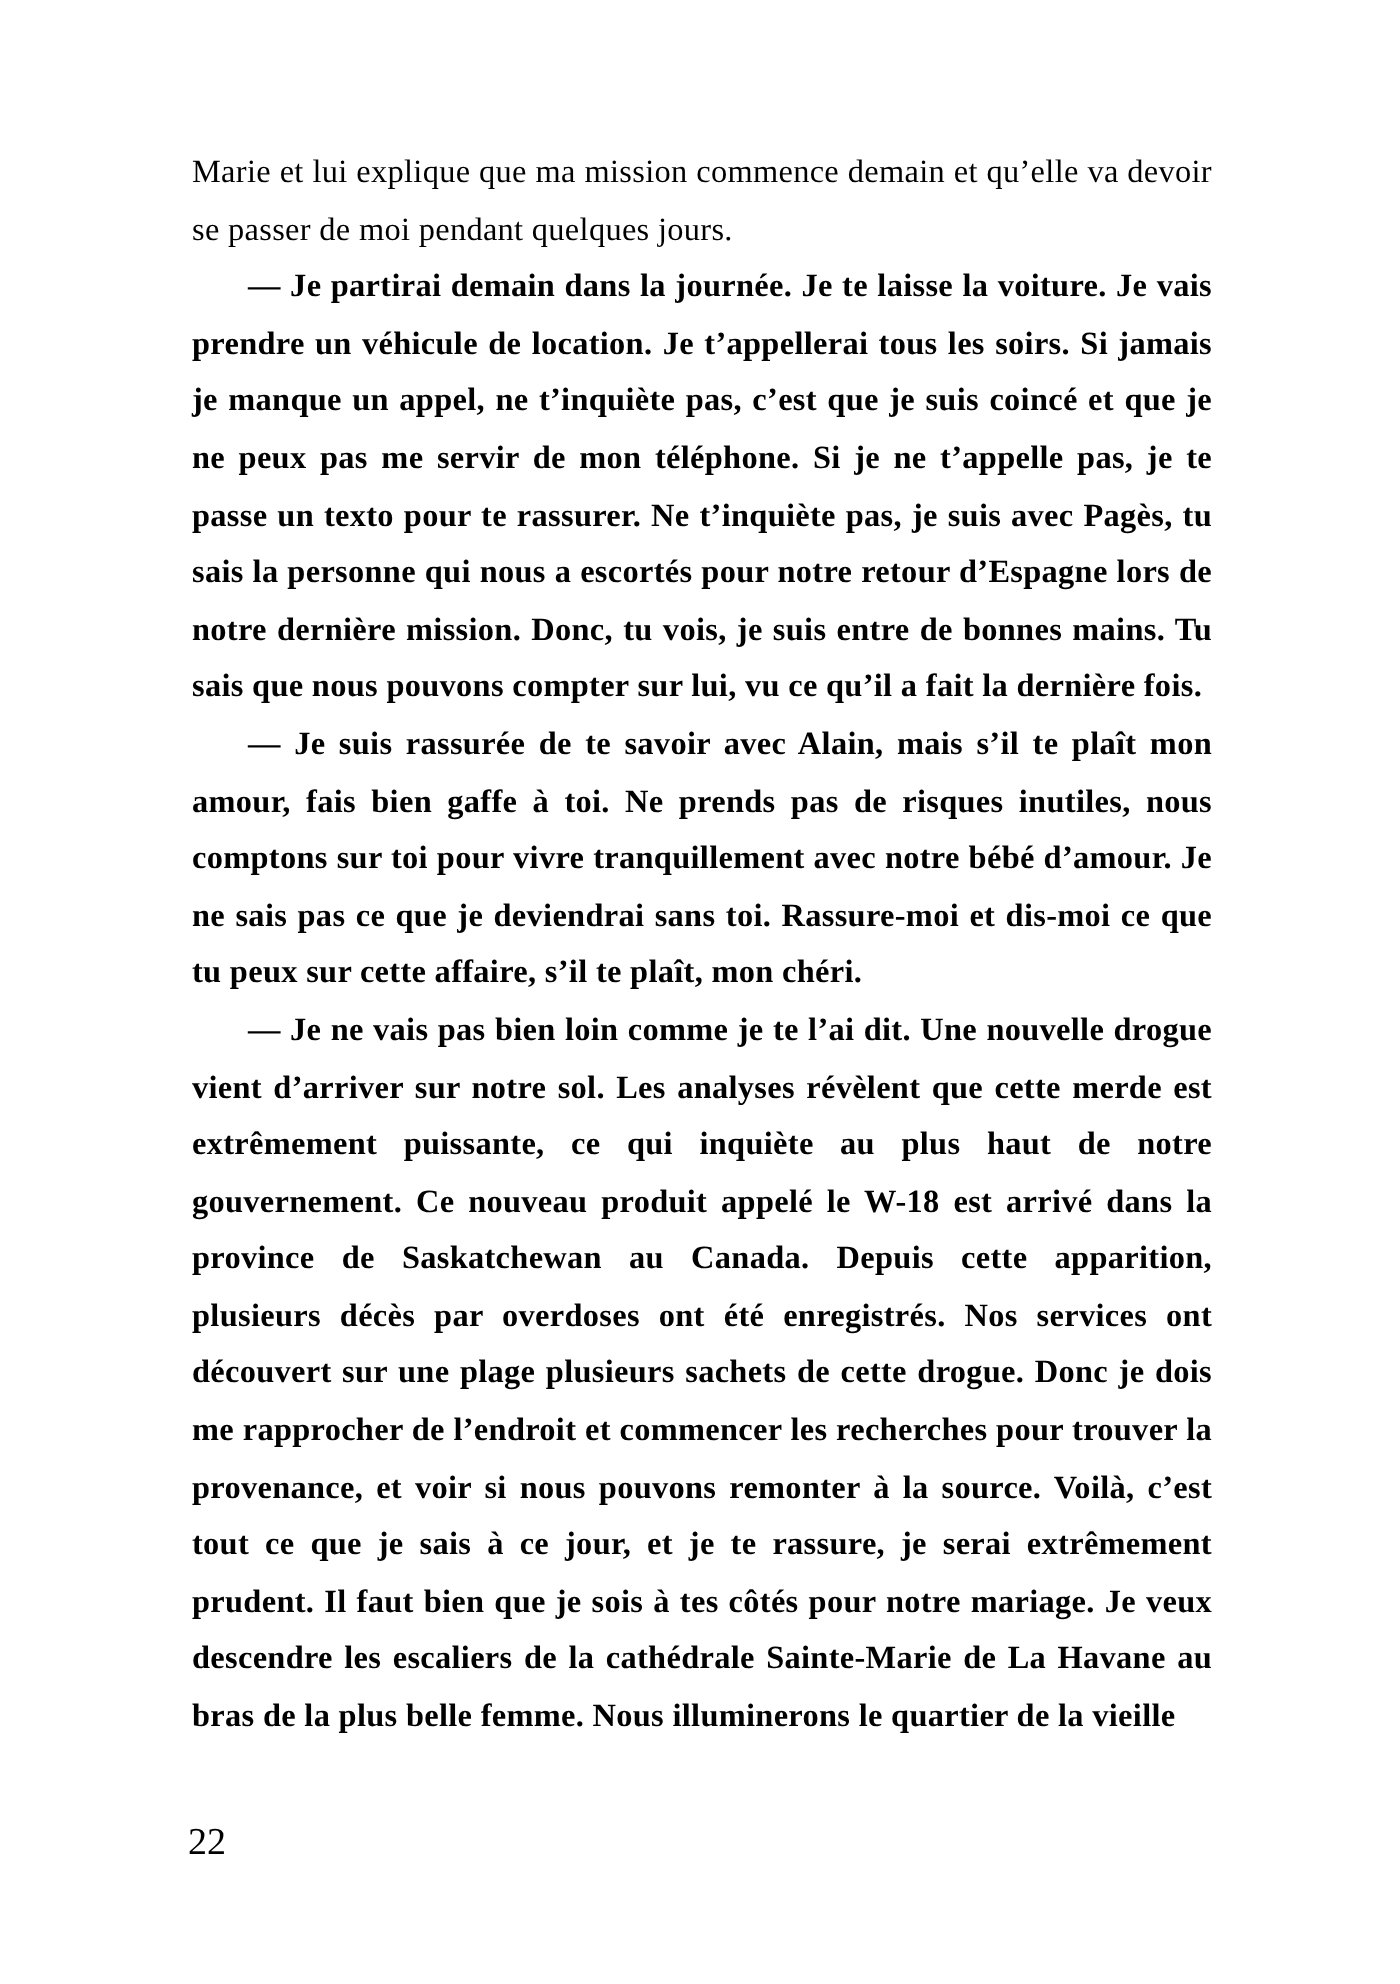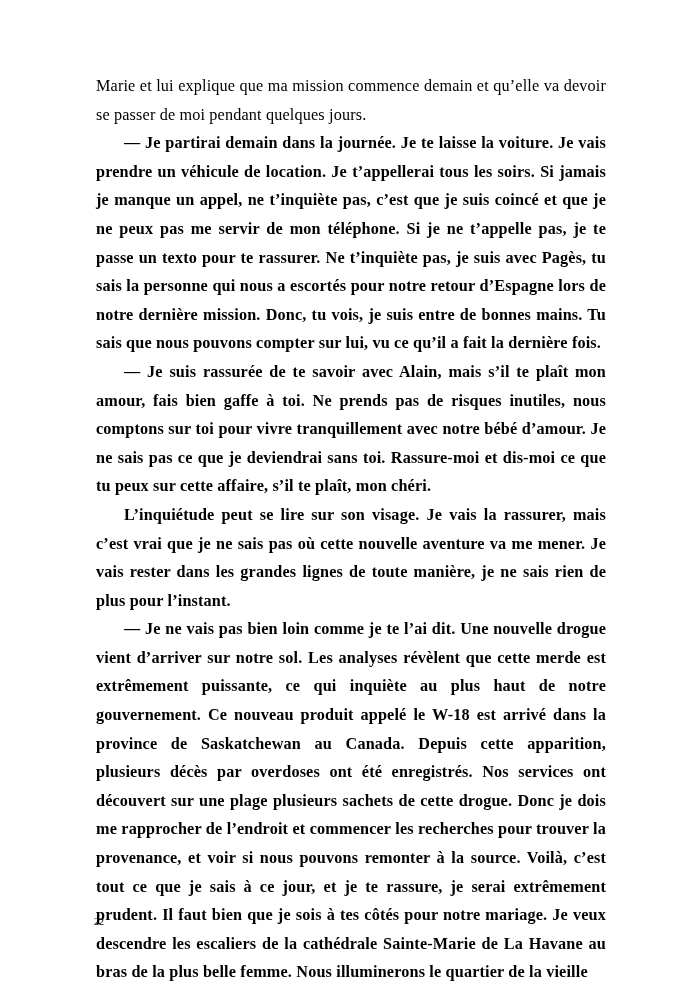--- a/index.html
+++ b/index.html
@@ -39,33 +39,32 @@
     letter-spacing: 0.01em;
   }
   .para.indent {
     text-indent: 28px;
     font-weight: bold;
   }
   .page-number {
     position: absolute;
     left: 94px;
     top: 912px;
-    font-size: 10px;
+    font-size: 19px;
     line-height: 20px;
     font-family: "Liberation Serif", serif;
   }
 </style>
 </head>
 <body>
 
 <div class="page">
 
   <div class="text-block">
     <p class="para">Marie et lui explique que ma mission commence demain et qu’elle va devoir se passer de moi pendant quelques jours.</p>
     <p class="para indent">— Je partirai demain dans la journée. Je te laisse la voiture. Je vais prendre un véhicule de location. Je t’appellerai tous les soirs. Si jamais je manque un appel, ne t’inquiète pas, c’est que je suis coincé et que je ne peux pas me servir de mon téléphone. Si je ne t’appelle pas, je te passe un texto pour te rassurer. Ne t’inquiète pas, je suis avec Pagès, tu sais la personne qui nous a escortés pour notre retour d’Espagne lors de notre dernière mission. Donc, tu vois, je suis entre de bonnes mains. Tu sais que nous pouvons compter sur lui, vu ce qu’il a fait la dernière fois.</p>
     <p class="para indent">— Je suis rassurée de te savoir avec Alain, mais s’il te plaît mon amour, fais bien gaffe à toi. Ne prends pas de risques inutiles, nous comptons sur toi pour vivre tranquillement avec notre bébé d’amour. Je ne sais pas ce que je deviendrai sans toi. Rassure-moi et dis-moi ce que tu peux sur cette affaire, s’il te plaît, mon chéri.</p>
-    <p class="para indent">L’inquiétude peut se lire sur son visage. Je vais la rassurer, mais c’est vrai que je ne sais pas où cette nouvelle aventure va me mener. Je vais rester dans les grandes lignes de toute manière, je ne sais rien de plus pour l’instant.</p>
     <p class="para indent">— Je ne vais pas bien loin comme je te l’ai dit. Une nouvelle drogue vient d’arriver sur notre sol. Les analyses révèlent que cette merde est extrêmement puissante, ce qui inquiète au plus haut de notre gouvernement. Ce nouveau produit appelé le W-18 est arrivé dans la province de Saskatchewan au Canada. Depuis cette apparition, plusieurs décès par overdoses ont été enregistrés. Nos services ont découvert sur une plage plusieurs sachets de cette drogue. Donc je dois me rapprocher de l’endroit et commencer les recherches pour trouver la provenance, et voir si nous pouvons remonter à la source. Voilà, c’est tout ce que je sais à ce jour, et je te rassure, je serai extrêmement prudent. Il faut bien que je sois à tes côtés pour notre mariage. Je veux descendre les escaliers de la cathédrale Sainte-Marie de La Havane au bras de la plus belle femme. Nous illuminerons le quartier de la vieille</p>
   </div>
 
   <div class="page-number">22</div>
 
 </div>
 
 </body></html>

